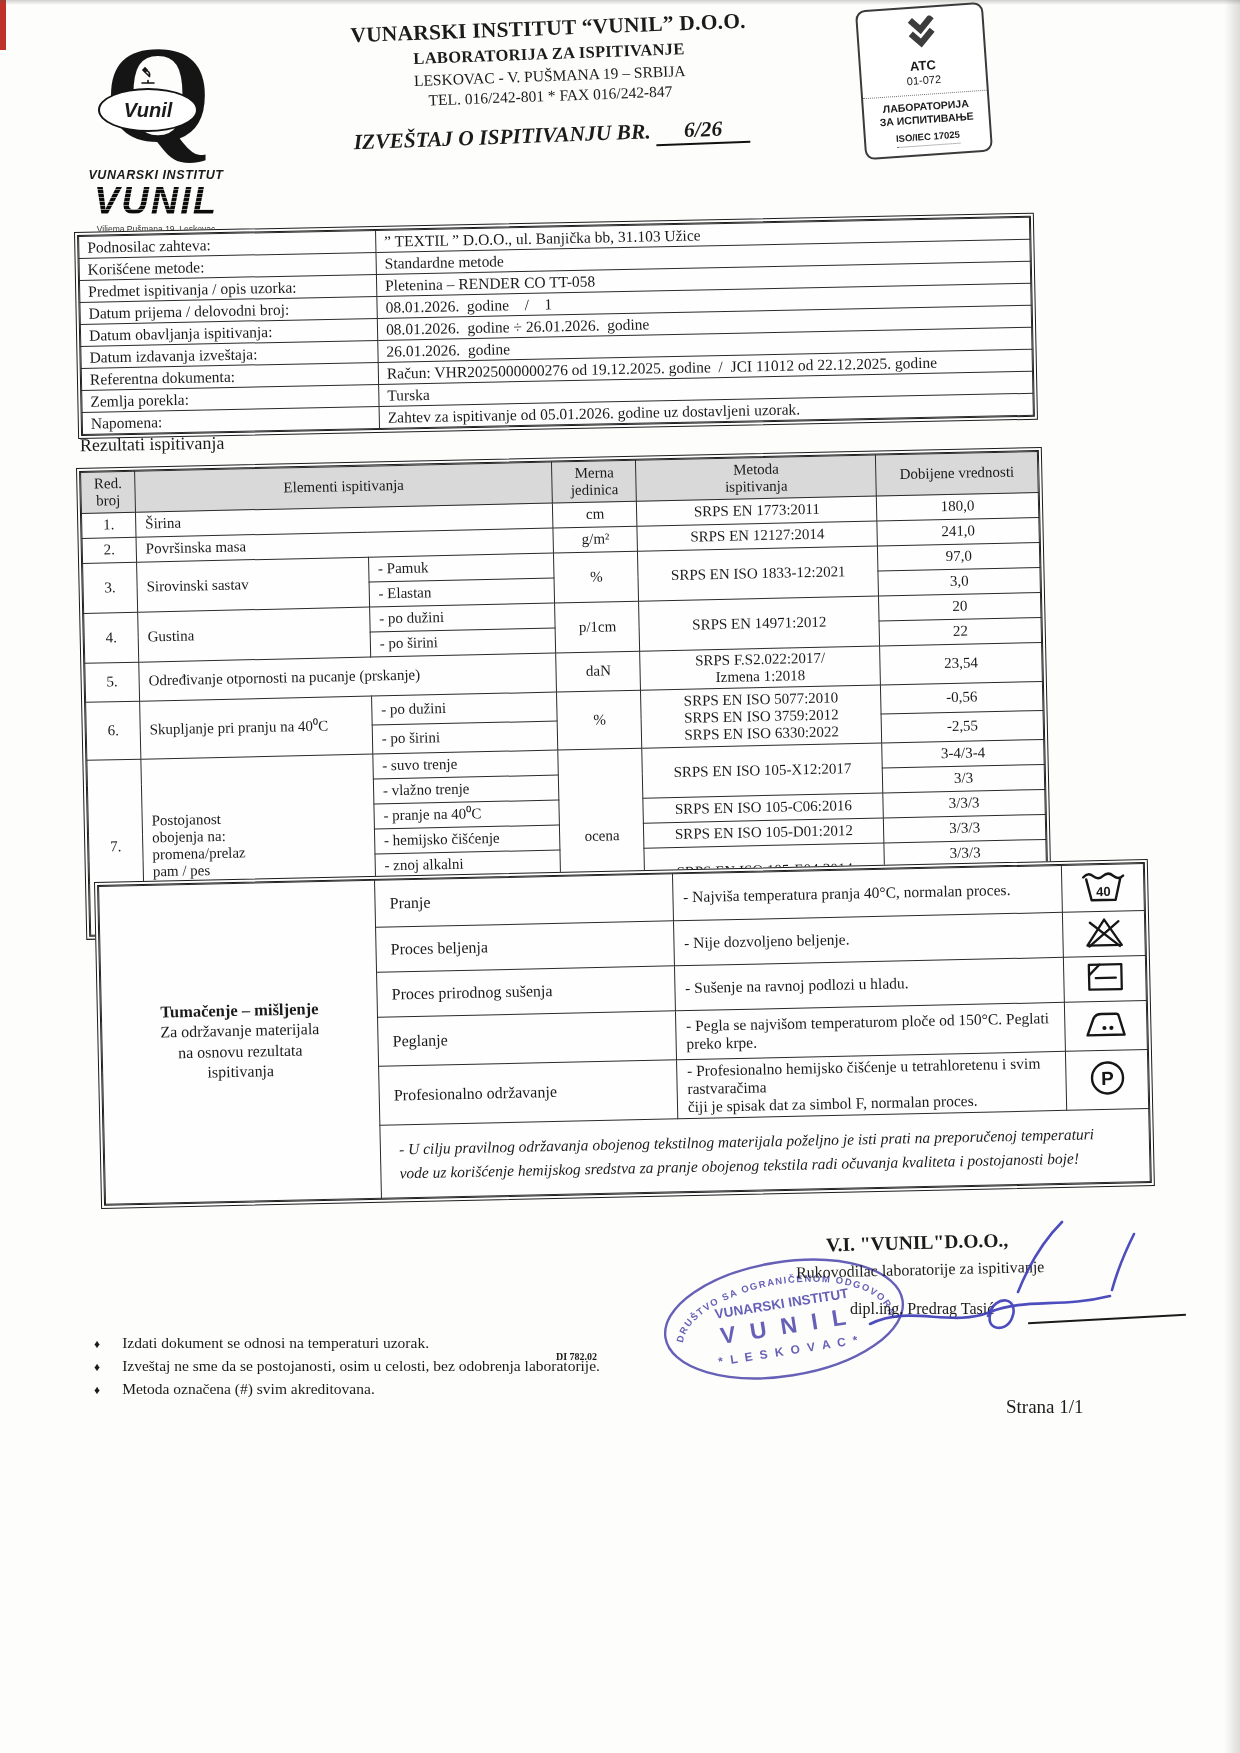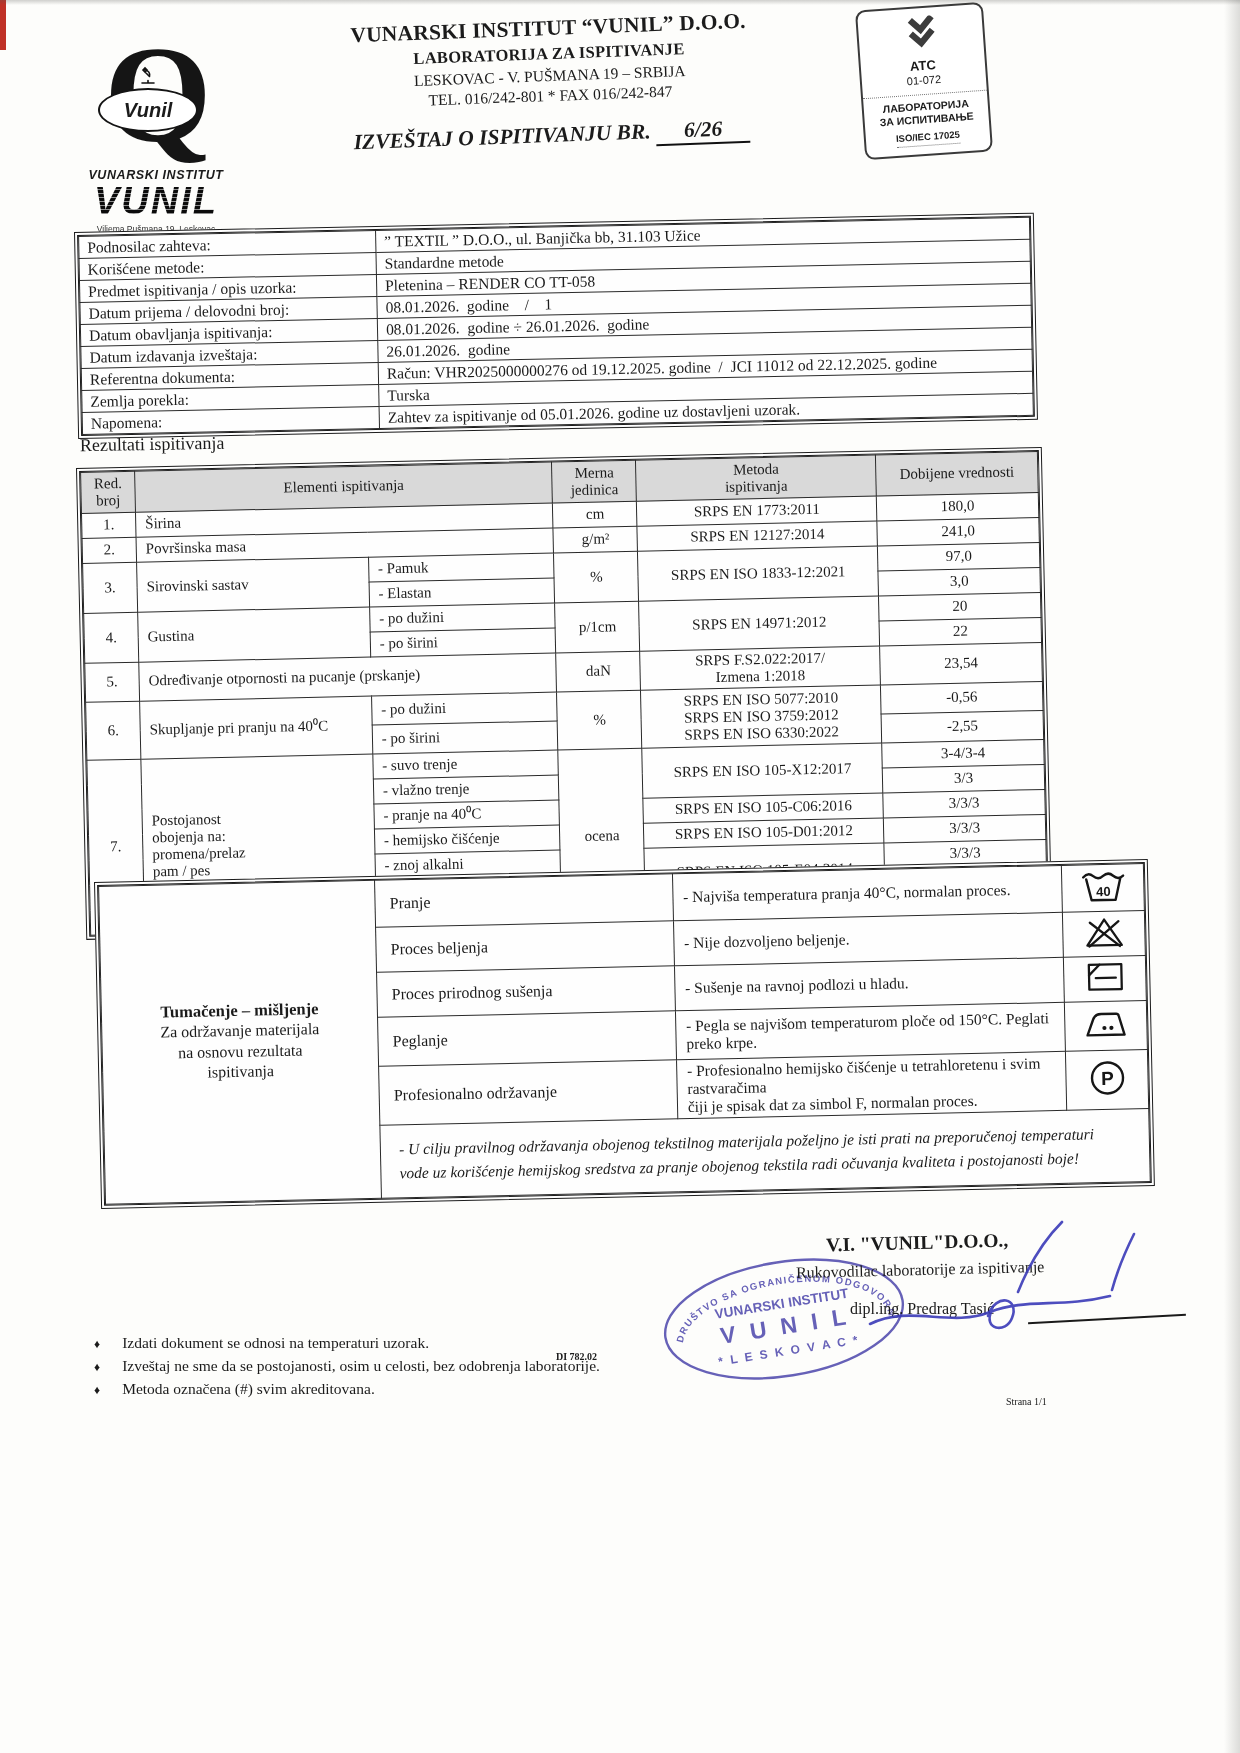--- a/index.html
+++ b/index.html
@@ -92,21 +92,21 @@
   .sig-name{position:absolute;left:850px;top:1300px;font-size:16px;z-index:3;}
   .sig-line{position:absolute;left:1028px;top:1318px;width:158px;border-top:2.2px solid #1a1a1a;
         transform:rotate(-3deg);z-index:3;}
   .stamp{position:absolute;left:658px;top:1256px;transform:rotate(-9deg);opacity:.92;z-index:2;}
   .signature{position:absolute;left:812px;top:1220px;z-index:4;opacity:.9;}
 
   .foot-notes{position:absolute;left:94px;top:1334px;list-style:none;margin:0;padding:0;font-size:15.5px;}
   .foot-notes li{display:flex;align-items:baseline;margin-bottom:5px;}
   .foot-notes .diam{font-size:12px;margin-right:22px;}
   .doc-code{position:absolute;left:556px;top:1351px;font-weight:bold;font-size:10px;}
-  .page-label{position:absolute;left:1006px;top:1396px;font-size:10px;}
+  .page-label{position:absolute;left:1006px;top:1396px;font-size:19px;}
 </style>
 </head>
 <body>
 
 <div class="page">
   <div class="red-mark"></div>
 
   <div class="logo-block">
     <div class="logo-q">
       <span class="q">Q</span>

